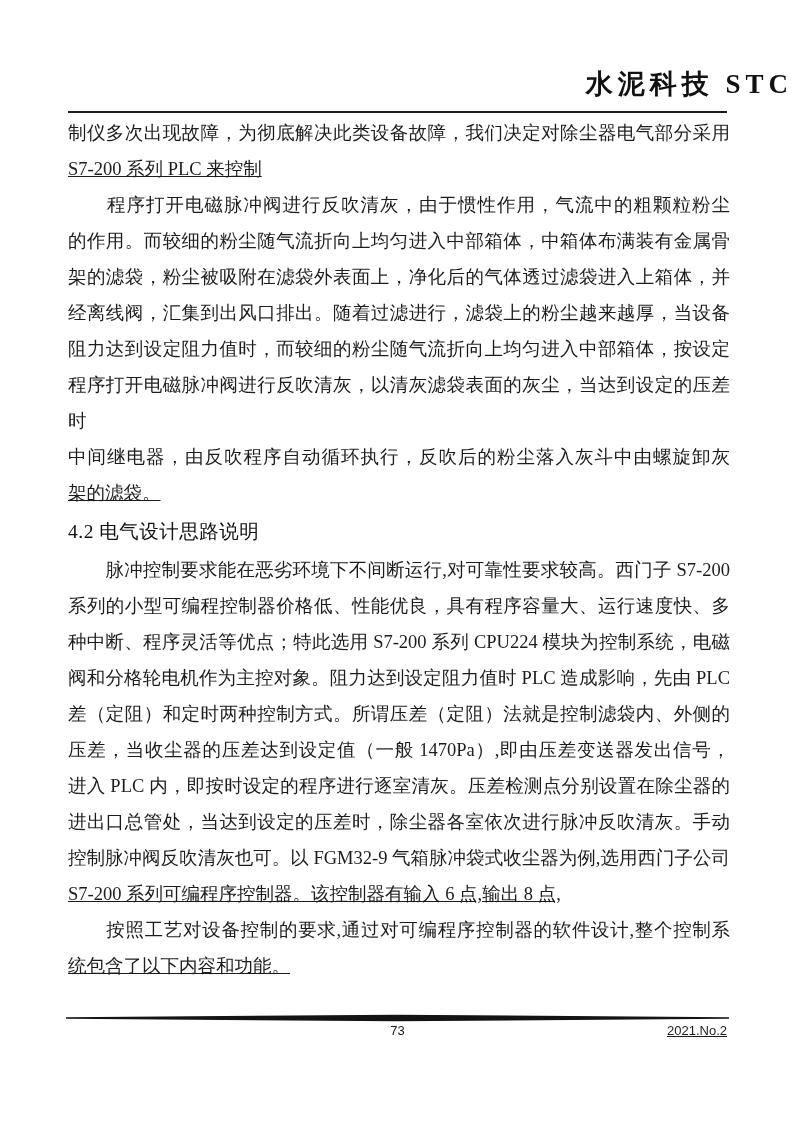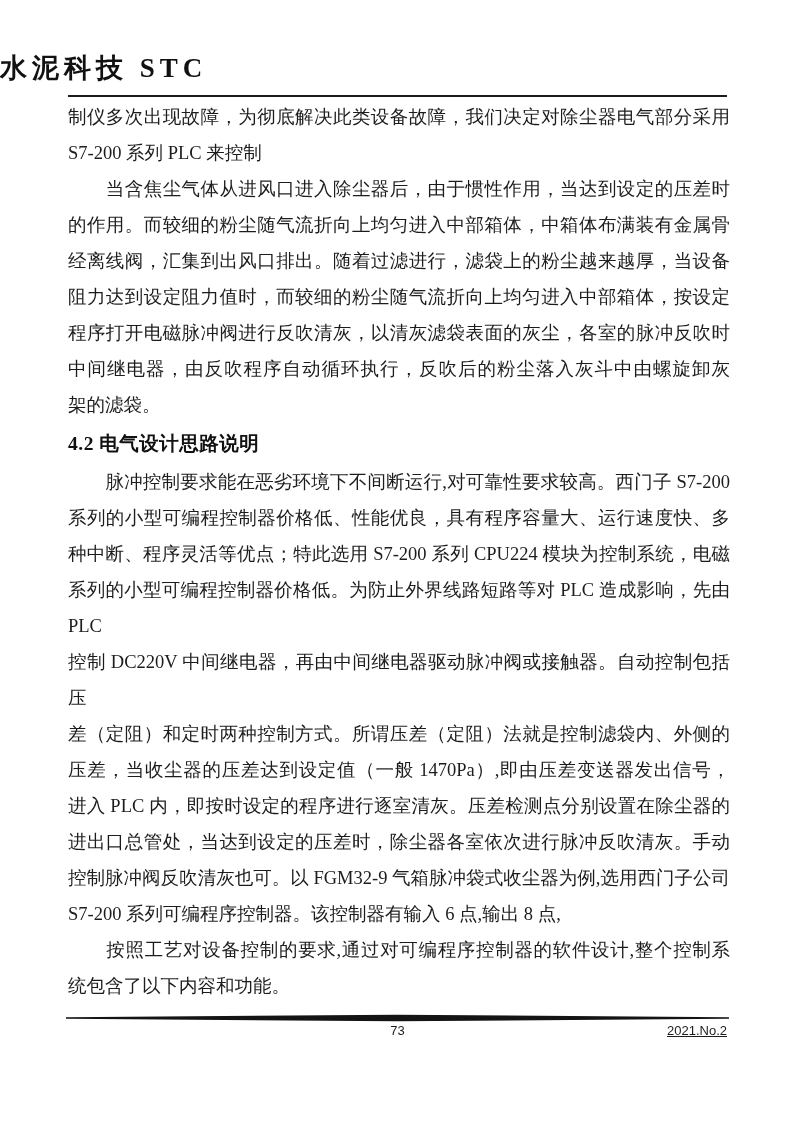--- a/index.html
+++ b/index.html
@@ -7,21 +7,21 @@
   .page {
     position: relative;
     width: 793px;
     height: 1122px;
     margin: 0 auto;
     background: #ffffff;
     overflow: hidden;
     font-family: "Liberation Serif", "DejaVu Serif", serif;
     color: #1d1d1d;
   }
-  .header { padding-top: 50px; text-align: left; }
+  .header { padding-top: 66px; text-align: right; }
   .journal-title {
     display: inline-block;
     font-size: 27px;
     font-weight: 700;
     letter-spacing: 5px;
     color: #111;
     white-space: nowrap;
   }
   .header-rule {
     margin: 9px 66px 0 68px;
@@ -33,24 +33,24 @@
     font-size: 18.5px;
     line-height: 36px;
     color: #1c1c1c;
   }
   .paragraph { margin: 0; }
   .line {
     text-align: justify;
     text-align-last: justify;
     overflow: hidden;
   }
-  .line.para-end { text-align-last: left; }
+  .line.para-end { text-align-last: left; text-decoration: underline; }
   .section-heading {
     font-size: 19.5px;
-    font-weight: 700;
+    font-weight: 400;
     line-height: 36px;
     margin: 3px 0 2px 0;
     color: #111;
     letter-spacing: 0.5px;
   }
   .footer {
     position: absolute;
     left: 66px;
     right: 64px;
     top: 1014px;
@@ -76,35 +76,35 @@
     <span class="journal-title">水泥科技 STC</span>
     <div class="header-rule"></div>
   </div>
 
   <div class="content">
       <div class="paragraph">
         <div class="line">制仪多次出现故障，为彻底解决此类设备故障，我们决定对除尘器电气部分采用</div>
         <div class="line para-end">S7-200 系列 PLC 来控制</div>
       </div>
       <div class="paragraph">
-        <div class="line">　　当含焦尘气体从进风口进入除尘器后，由于惯性作用，当达到设定的压差时</div>
+        <div class="line">　　程序打开电磁脉冲阀进行反吹清灰，由于惯性作用，气流中的粗颗粒粉尘</div>
         <div class="line">的作用。而较细的粉尘随气流折向上均匀进入中部箱体，中箱体布满装有金属骨</div>
+        <div class="line">架的滤袋，粉尘被吸附在滤袋外表面上，净化后的气体透过滤袋进入上箱体，并</div>
         <div class="line">经离线阀，汇集到出风口排出。随着过滤进行，滤袋上的粉尘越来越厚，当设备</div>
         <div class="line">阻力达到设定阻力值时，而较细的粉尘随气流折向上均匀进入中部箱体，按设定</div>
-        <div class="line">程序打开电磁脉冲阀进行反吹清灰，以清灰滤袋表面的灰尘，各室的脉冲反吹时</div>
+        <div class="line">程序打开电磁脉冲阀进行反吹清灰，以清灰滤袋表面的灰尘，当达到设定的压差时</div>
         <div class="line">中间继电器，由反吹程序自动循环执行，反吹后的粉尘落入灰斗中由螺旋卸灰</div>
         <div class="line para-end">架的滤袋。</div>
       </div>
       <div class="section-heading">4.2 电气设计思路说明</div>
       <div class="paragraph">
         <div class="line">　　脉冲控制要求能在恶劣环境下不间断运行,对可靠性要求较高。西门子 S7-200</div>
         <div class="line">系列的小型可编程控制器价格低、性能优良，具有程序容量大、运行速度快、多</div>
         <div class="line">种中断、程序灵活等优点；特此选用 S7-200 系列 CPU224 模块为控制系统，电磁</div>
-        <div class="line">系列的小型可编程控制器价格低。为防止外界线路短路等对 PLC 造成影响，先由 PLC</div>
-        <div class="line">控制 DC220V 中间继电器，再由中间继电器驱动脉冲阀或接触器。自动控制包括压</div>
+        <div class="line">阀和分格轮电机作为主控对象。阻力达到设定阻力值时 PLC 造成影响，先由 PLC</div>
         <div class="line">差（定阻）和定时两种控制方式。所谓压差（定阻）法就是控制滤袋内、外侧的</div>
         <div class="line">压差，当收尘器的压差达到设定值（一般 1470Pa）,即由压差变送器发出信号，</div>
         <div class="line">进入 PLC 内，即按时设定的程序进行逐室清灰。压差检测点分别设置在除尘器的</div>
         <div class="line">进出口总管处，当达到设定的压差时，除尘器各室依次进行脉冲反吹清灰。手动</div>
         <div class="line">控制脉冲阀反吹清灰也可。以 FGM32-9 气箱脉冲袋式收尘器为例,选用西门子公司</div>
         <div class="line para-end">S7-200 系列可编程序控制器。该控制器有输入 6 点,输出 8 点,</div>
       </div>
       <div class="paragraph">
         <div class="line">　　按照工艺对设备控制的要求,通过对可编程序控制器的软件设计,整个控制系</div>
         <div class="line para-end">统包含了以下内容和功能。</div>

